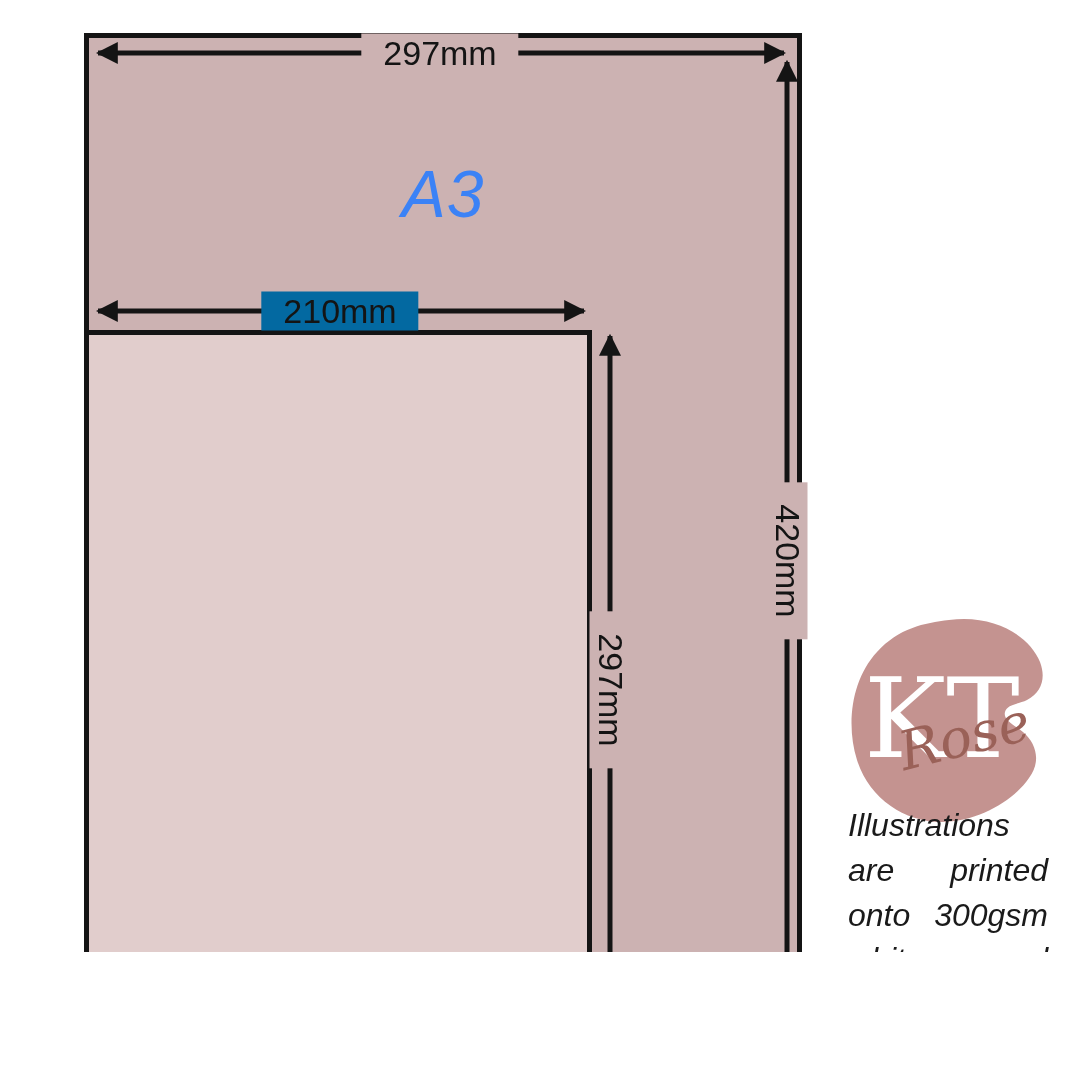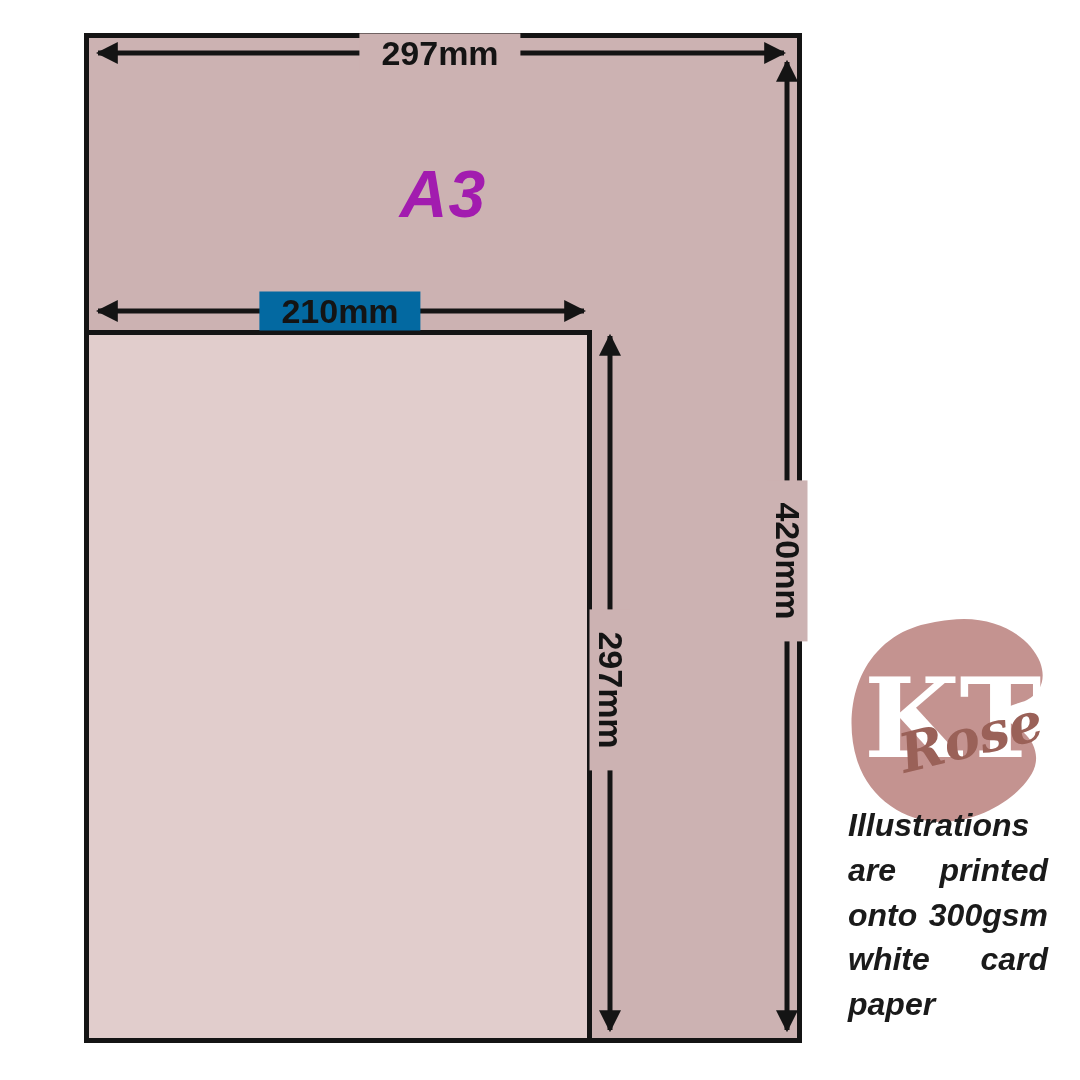--- a/index.html
+++ b/index.html
@@ -4,24 +4,23 @@
 <style>
   html, body {
     margin: 0;
     padding: 0;
     background: #ffffff;
     font-family: "Liberation Sans", sans-serif;
   }
   .canvas {
     position: relative;
     width: 1080px;
-    height: 1080px;
+    height: 952px;
     background: #ffffff;
     overflow: hidden;
-    font-weight: bold;
   }
   .sheet {
     position: absolute;
     border: 5px solid #141414;
     box-sizing: border-box;
   }
   .sheet-a3 {
     left: 84px;
     top: 33px;
     width: 718px;
@@ -39,21 +38,21 @@
     top: 0;
     width: 1080px;
     height: 1080px;
     pointer-events: none;
   }
   .sheet-label {
     position: absolute;
     transform: translate(-50%, -50%);
     font-style: italic;
     font-size: 66px;
-    color: #a21caf;
+    color: #3b82f6;
     letter-spacing: 1px;
     white-space: nowrap;
   }
   .sheet-label.a3 { left: 443px; top: 194px; }
   .sheet-label.a4 { left: 337px; top: 689px; }
   .dim-label {
     position: absolute;
     transform: translate(-50%, -50%);
     font-size: 34px;
     color: #141414;

